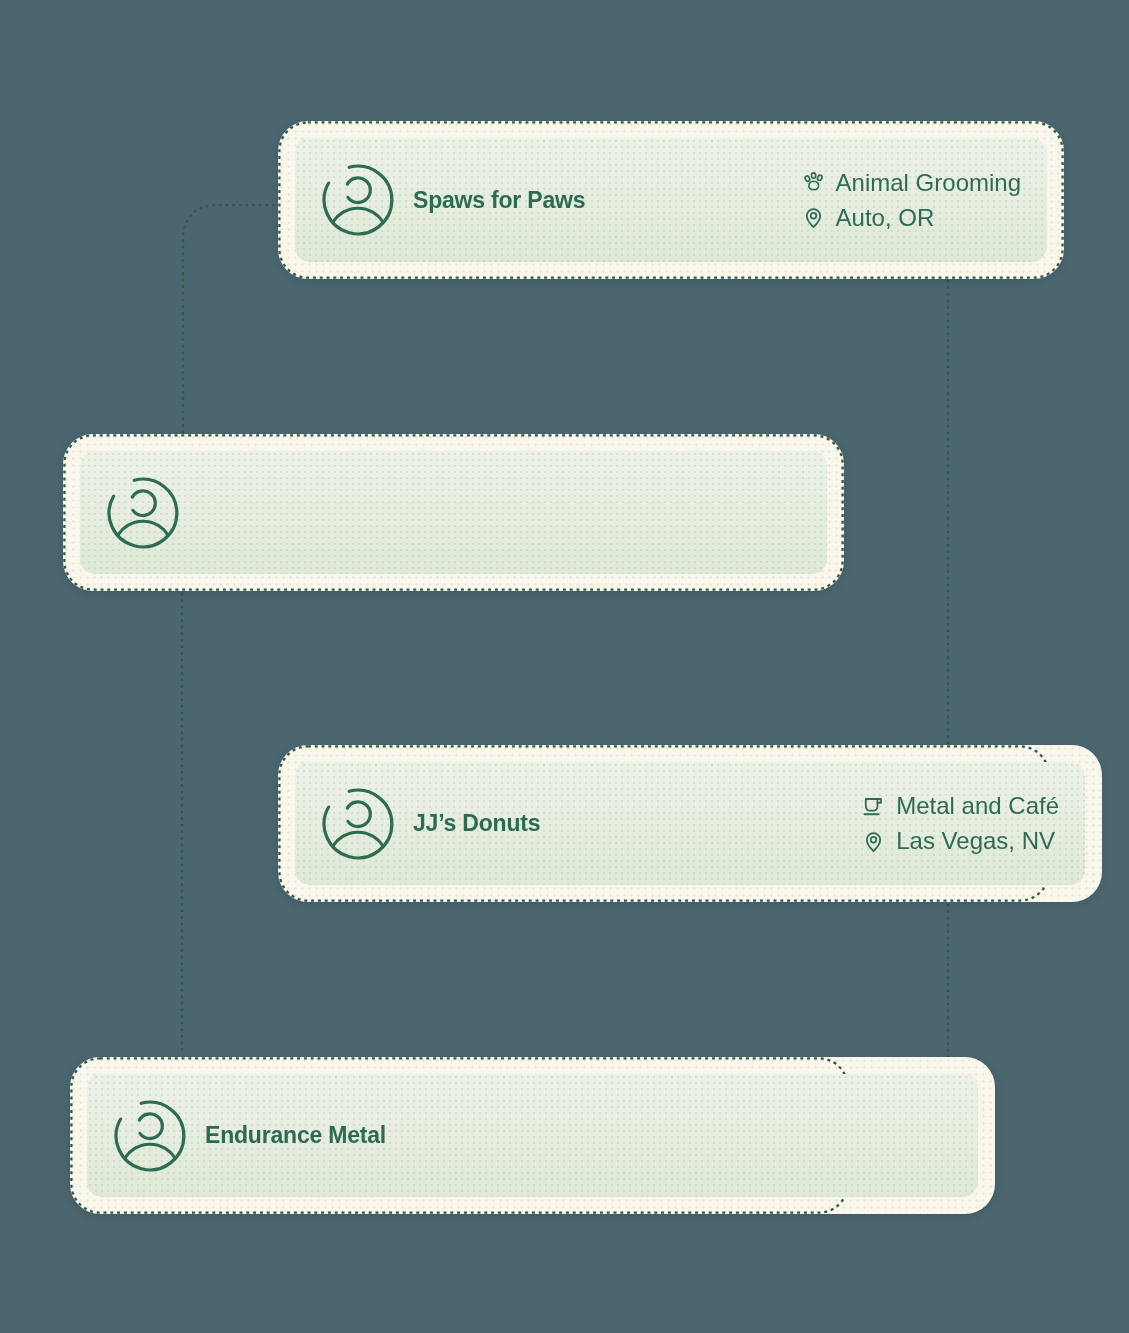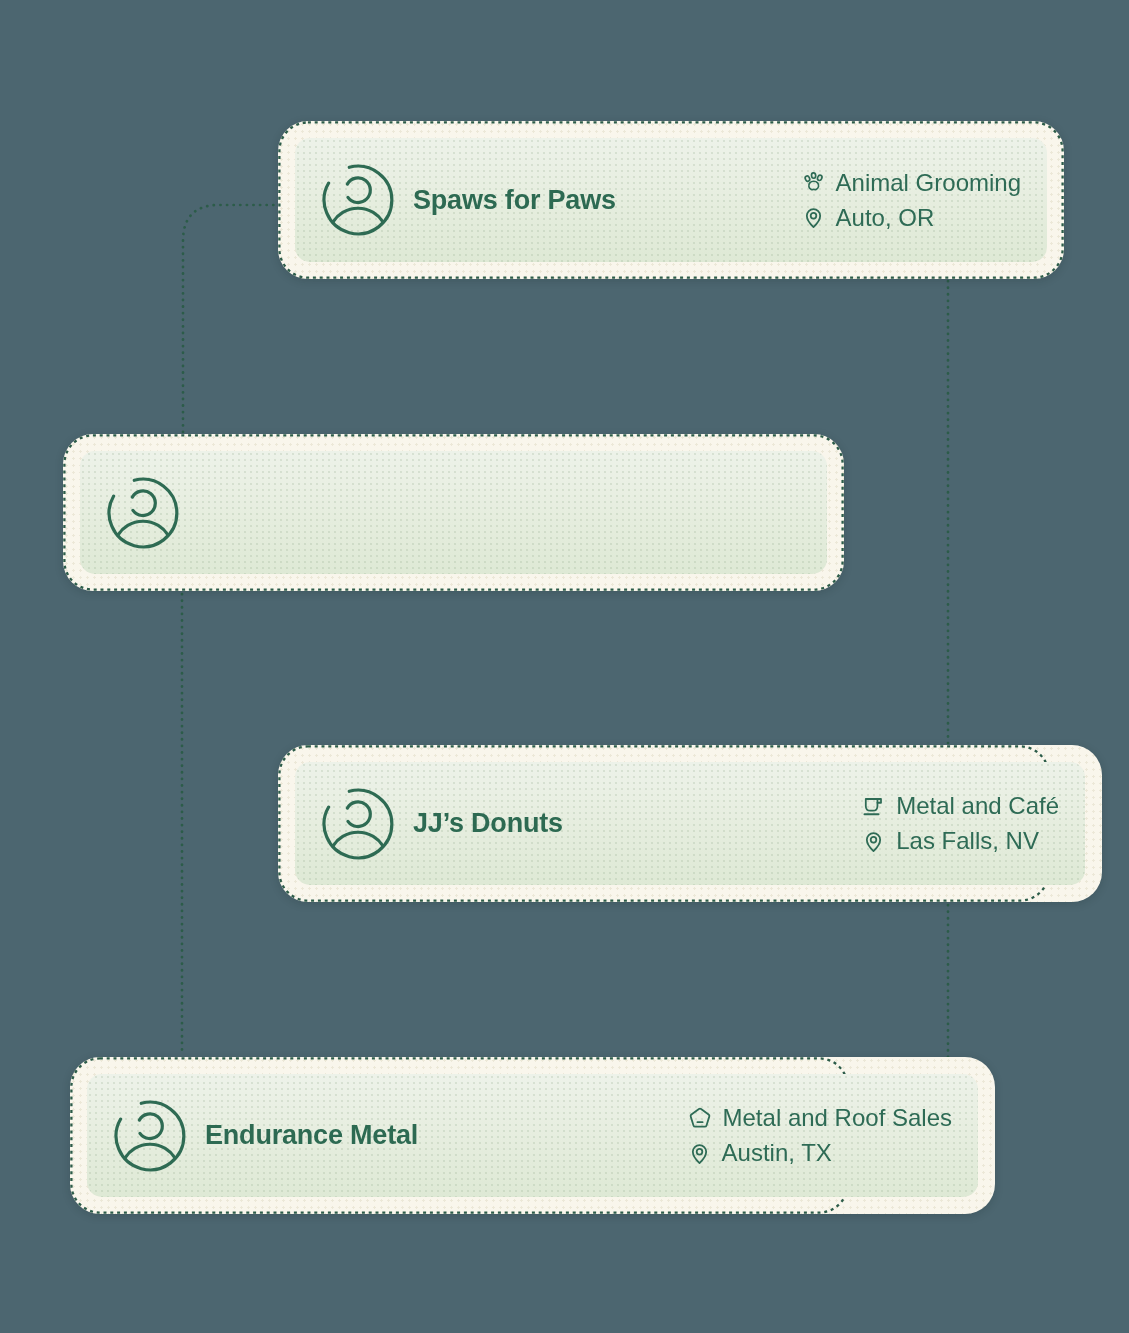--- a/index.html
+++ b/index.html
@@ -38,21 +38,21 @@
       radial-gradient(circle, rgba(140,165,135,.22) 1px, transparent 1.2px),
       linear-gradient(180deg,#EDF2E9 0%, #E7EEE0 45%, #DEE9D5 100%);
     background-size:6px 6px, 100% 100%;
     display:flex;
     align-items:center;
     padding:0 26px 0 24px;
   }
   .avatar{flex:0 0 auto;display:block;color:#2E6B53;}
   .biz-name{
     margin-left:16px;
-    font-size:27px;
+    font-size:23px;
     font-weight:700;
     letter-spacing:-0.2px;
     color:#2D6A52;
     white-space:nowrap;
   }
   .meta{
     margin-left:auto;
     display:flex;
     flex-direction:column;
     gap:7px;
@@ -151,53 +151,33 @@
         </svg>
         <span class="meta-label">Metal and Café</span>
       </div>
       <div class="meta-row">
         <svg class="meta-icon" width="25" height="25" viewBox="0 0 24 24">
           <g fill="none" stroke="currentColor" stroke-width="1.7" stroke-linecap="round" stroke-linejoin="round">
             <path d="M 12 21.2 C 10.8 20.1 5.6 15.1 5.6 10.4 A 6.4 6.4 0 0 1 18.4 10.4 C 18.4 15.1 13.2 20.1 12 21.2 Z"></path>
             <circle cx="12" cy="10.3" r="2.7"></circle>
           </g>
         </svg>
-        <span class="meta-label">Las Falls, NV</span>
+        <span class="meta-label">Las Vegas, NV</span>
       </div>
     </div>
   </div>
 </div>
 
 <div class="card card-4">
   <svg class="stitch" width="779" height="157" viewBox="0 0 779 157">
     <rect x="1.4" y="1.4" width="776.2" height="154.2" rx="28.5" fill="none" stroke="#2C5C49" stroke-width="2.3" stroke-dasharray="3 3.8"></rect>
   </svg>
   <div class="card-inner">
     <svg class="avatar" width="78" height="78" viewBox="0 0 76 76">
       <g fill="none" stroke="currentColor" stroke-width="3.1" stroke-linecap="round">
         <path d="M 9.4 21.5 A 33 33 0 1 0 29.5 6.1"></path>
         <path d="M 28.2 35.4 A 12 12 0 1 0 27.6 22.5"></path>
         <path d="M 13.5 59.5 A 29 29 0 0 1 62.5 59.5"></path>
       </g>
     </svg>
     <div class="biz-name">Endurance Metal</div>
-    <div class="meta">
-      <div class="meta-row">
-        <svg class="meta-icon" width="26" height="26" viewBox="0 0 26 26">
-          <g fill="none" stroke="currentColor" stroke-width="1.8" stroke-linecap="round" stroke-linejoin="round">
-            <path d="M 11.9 4 Q 13 3.2 14.1 4 L 21.6 9.5 Q 22.7 10.3 22.3 11.6 L 19.5 20.4 Q 19.1 21.7 17.7 21.7 H 8.3 Q 6.9 21.7 6.5 20.4 L 3.7 11.6 Q 3.3 10.3 4.4 9.5 Z"></path>
-            <path d="M 10.4 17.2 H 15.6"></path>
-          </g>
-        </svg>
-        <span class="meta-label">Metal and Roof Sales</span>
-      </div>
-      <div class="meta-row">
-        <svg class="meta-icon" width="25" height="25" viewBox="0 0 24 24">
-          <g fill="none" stroke="currentColor" stroke-width="1.7" stroke-linecap="round" stroke-linejoin="round">
-            <path d="M 12 21.2 C 10.8 20.1 5.6 15.1 5.6 10.4 A 6.4 6.4 0 0 1 18.4 10.4 C 18.4 15.1 13.2 20.1 12 21.2 Z"></path>
-            <circle cx="12" cy="10.3" r="2.7"></circle>
-          </g>
-        </svg>
-        <span class="meta-label">Austin, TX</span>
-      </div>
-    </div>
   </div>
 </div>
 
 </body></html>

